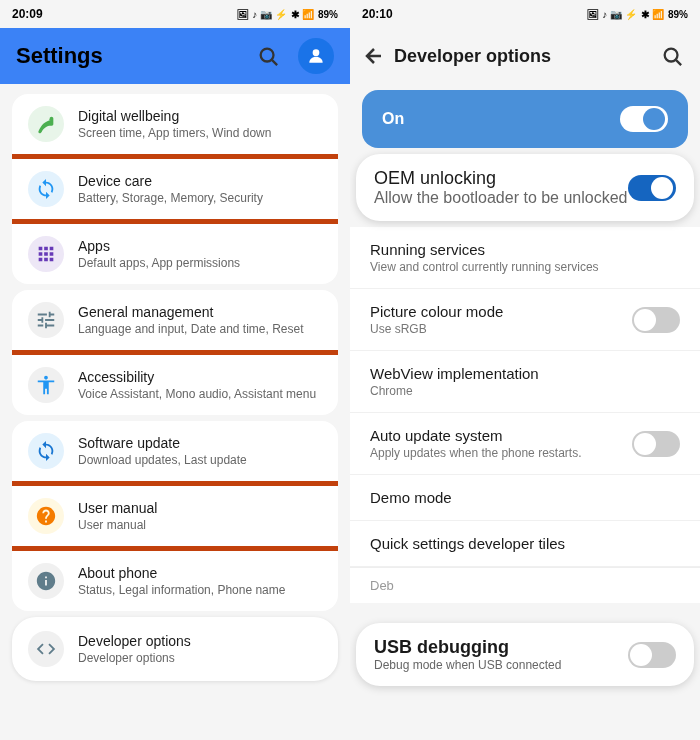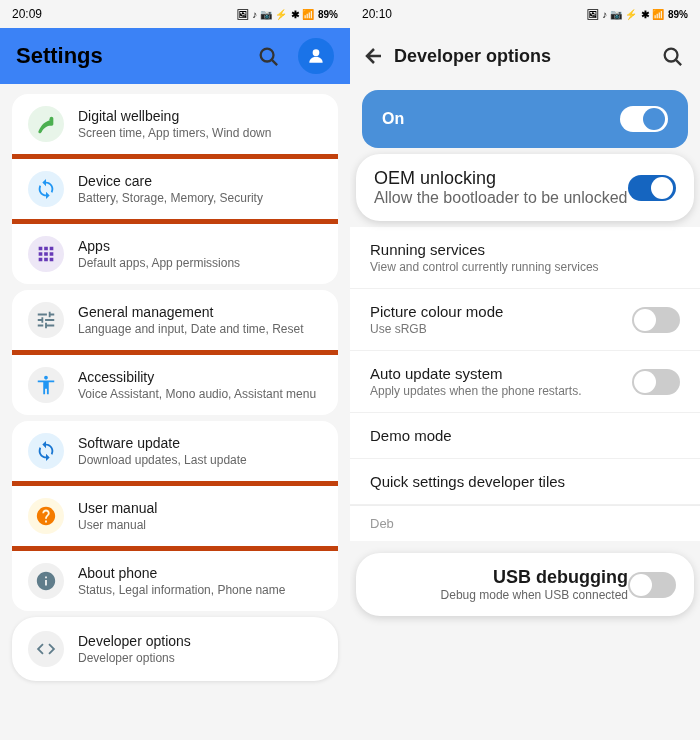--- a/index.html
+++ b/index.html
@@ -24,21 +24,21 @@
 
     .status-bar {
       height: 28px;
       background: #f5f5f5;
       display: flex;
       align-items: center;
       padding: 0 12px;
       font-size: 11px;
       font-weight: 600;
     }
-    .status-bar .time { font-weight: 400; font-size: 12px; }
+    .status-bar .time { font-weight: 700; font-size: 12px; }
     .status-bar .icons { margin-left: auto; display: flex; gap: 3px; align-items: center; font-size: 10px; }
 
     .header-bar {
       height: 56px;
       background: #3b82f6;
       display: flex;
       align-items: center;
       padding: 0 16px;
     }
     .header-bar .title {
@@ -222,29 +222,28 @@
 
     .right-items-group {
       background: white;
       margin: 6px 0;
     }
 
     
     .usb-bubble {
       background: white;
       border-radius: 24px;
-      margin: 12px 6px;
+      margin: 20px 6px;
       padding: 14px 18px;
       display: flex;
       align-items: center;
       cursor: pointer;
       box-shadow: 0 2px 8px rgba(0,0,0,0.15);
       position: relative;
       z-index: 10;
-      text-align: right;
     }
     .usb-text { flex: 1; }
     .usb-title { font-size: 18px; font-weight: 600; color: #1a1a1a; }
     .usb-subtitle { font-size: 12px; color: #666; }
 
     
     .partial-item {
       background: white;
       padding: 10px 20px;
       border-top: 1px solid #eee;
@@ -462,20 +461,26 @@
       <div class="r-item">
         <div class="r-item-text">
           <div class="r-item-title">Picture colour mode</div>
           <div class="r-item-subtitle">Use sRGB</div>
         </div>
         <div class="toggle off">
           <div class="toggle-thumb"></div>
         </div>
       </div>
 
+      <div class="r-item">
+        <div class="r-item-text">
+          <div class="r-item-title">WebView implementation</div>
+          <div class="r-item-subtitle">Chrome</div>
+        </div>
+      </div>
 
       <div class="r-item">
         <div class="r-item-text">
           <div class="r-item-title">Auto update system</div>
           <div class="r-item-subtitle">Apply updates when the phone restarts.</div>
         </div>
         <div class="toggle off">
           <div class="toggle-thumb"></div>
         </div>
       </div>

